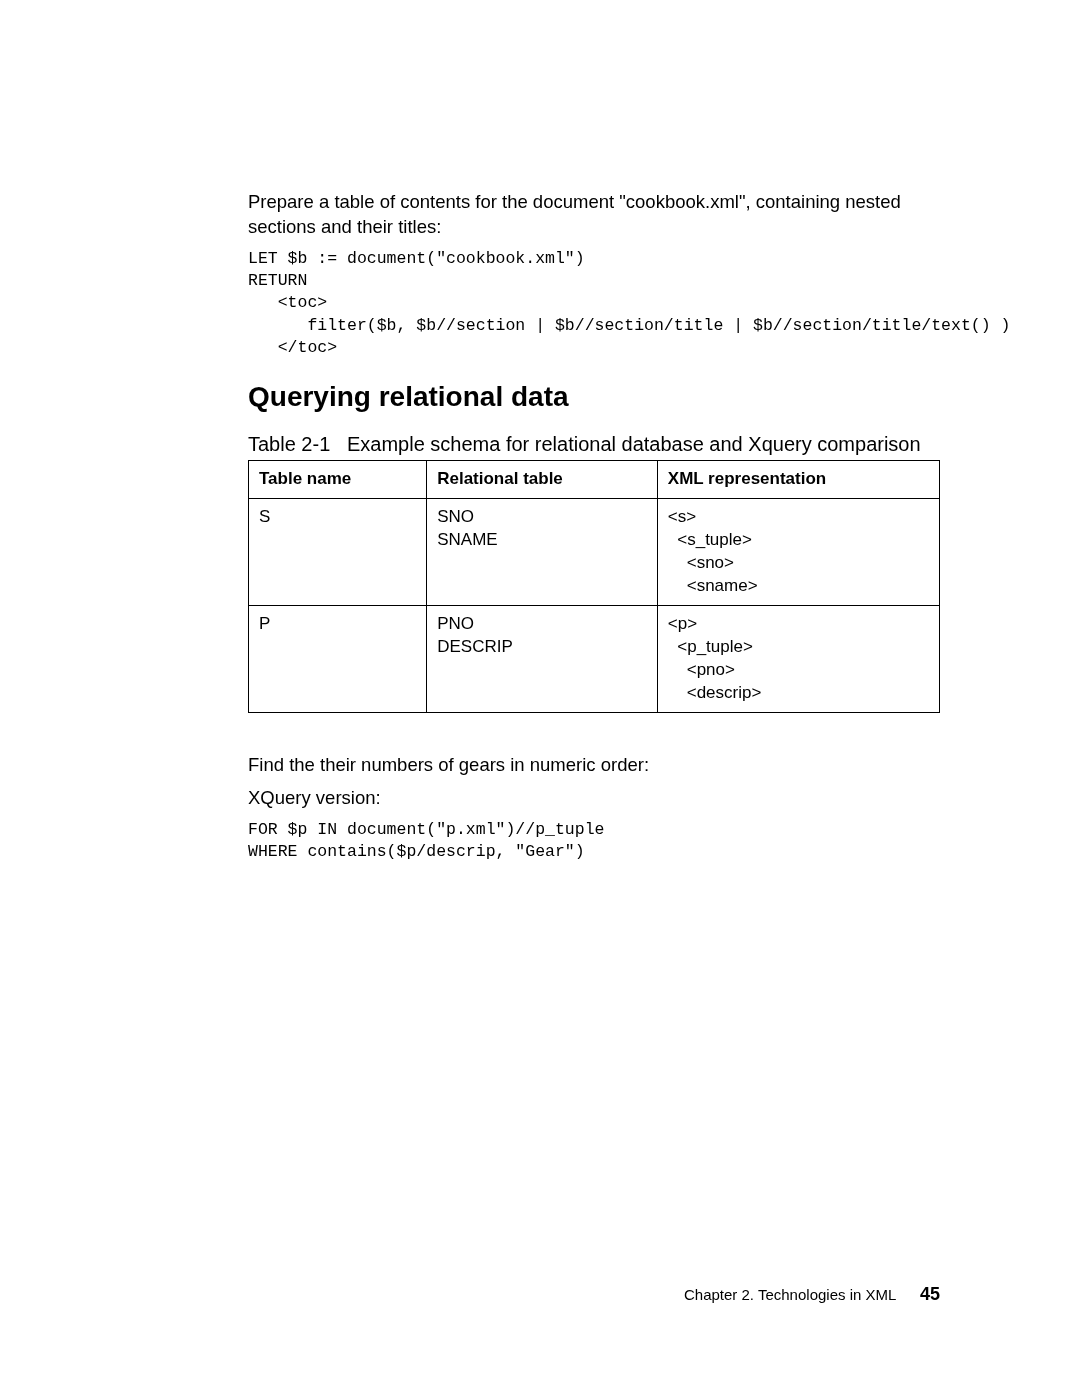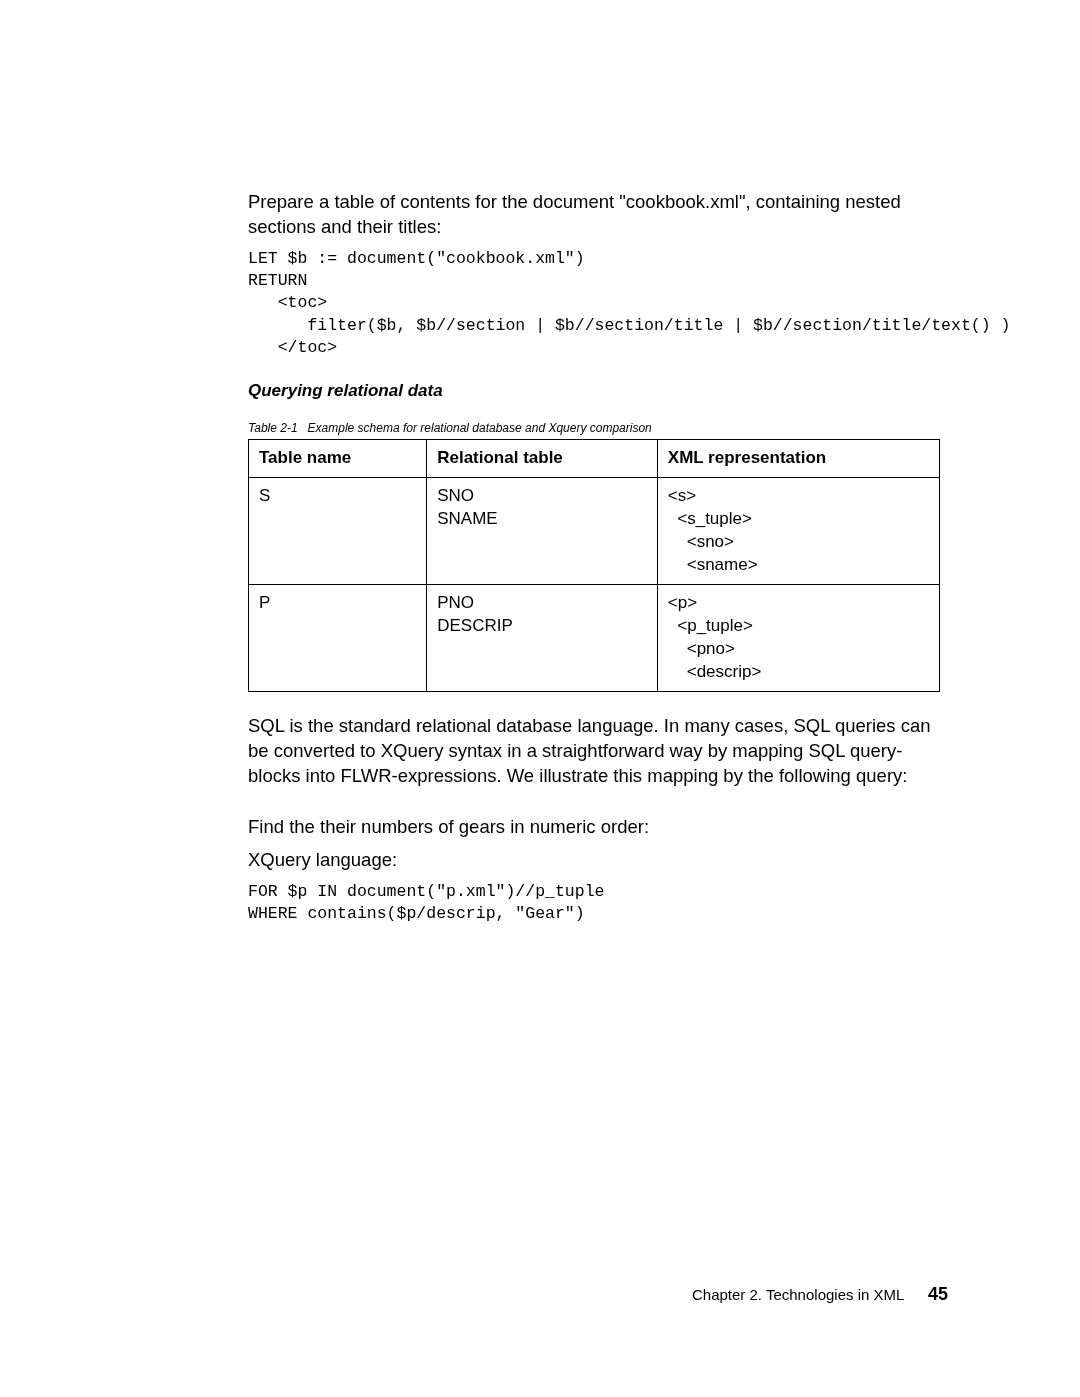--- a/index.html
+++ b/index.html
@@ -23,27 +23,25 @@
   }
   .code-block {
     font-family: "Courier New", Courier, monospace;
     font-size: 16.5px;
     line-height: 1.35;
     white-space: pre;
     margin: 6px 0 22px 0;
   }
   .section-heading {
     font-weight: bold;
-    font-size: 17px;
+    font-size: 28px;
     margin: 0 0 6px 0;
-    font-style: italic;
   }
   .table-caption {
-    font-style: italic;
-    font-size: 12px;
+    font-size: 20px;
     margin: 20px 0 4px 0;
   }
   table.data-table {
     border-collapse: collapse;
     width: 100%;
     margin-bottom: 22px;
   }
   table.data-table th, table.data-table td {
     border: 1.5px solid #000;
     padding: 7px 10px 7px 10px;
@@ -58,21 +56,21 @@
   }
   table.data-table td {
     font-weight: normal;
   }
   .xml-col {
     white-space: pre;
   }
   .footer {
     position: absolute;
     bottom: 92px;
-    right: 132px;
+    right: 140px;
     font-size: 15px;
   }
   .footer .pnum {
     font-weight: bold;
     font-size: 18px;
     margin-left: 20px;
   }
   .spacer-20 { height: 18px; }
 </style>
 </head>
@@ -113,26 +111,25 @@
         <td class="xml-col">PNO
 DESCRIP</td>
         <td class="xml-col">&lt;p&gt;
   &lt;p_tuple&gt;
     &lt;pno&gt;
     &lt;descrip&gt;</td>
       </tr>
     </tbody>
   </table>
 
-  <p class="body-text">SQL is the standard relational database language. In many cases, SQL queries can be converted to XQuery syntax in a straightforward way by mapping SQL query-blocks into FLWR-expressions. We illustrate this mapping by the following query:</p>
   <div class="spacer-20"></div>
   <p class="body-text">Find the their numbers of gears in numeric order:</p>
 
 
-  <p class="body-text">XQuery language:</p>
+  <p class="body-text">XQuery version:</p>
   <div class="code-block">FOR $p IN document("p.xml")//p_tuple
 WHERE contains($p/descrip, "Gear")</div>
 
   <div class="footer">
     <span>Chapter 2. Technologies in XML</span>
     <span class="pnum">45</span>
   </div>
 
 </div>
 

